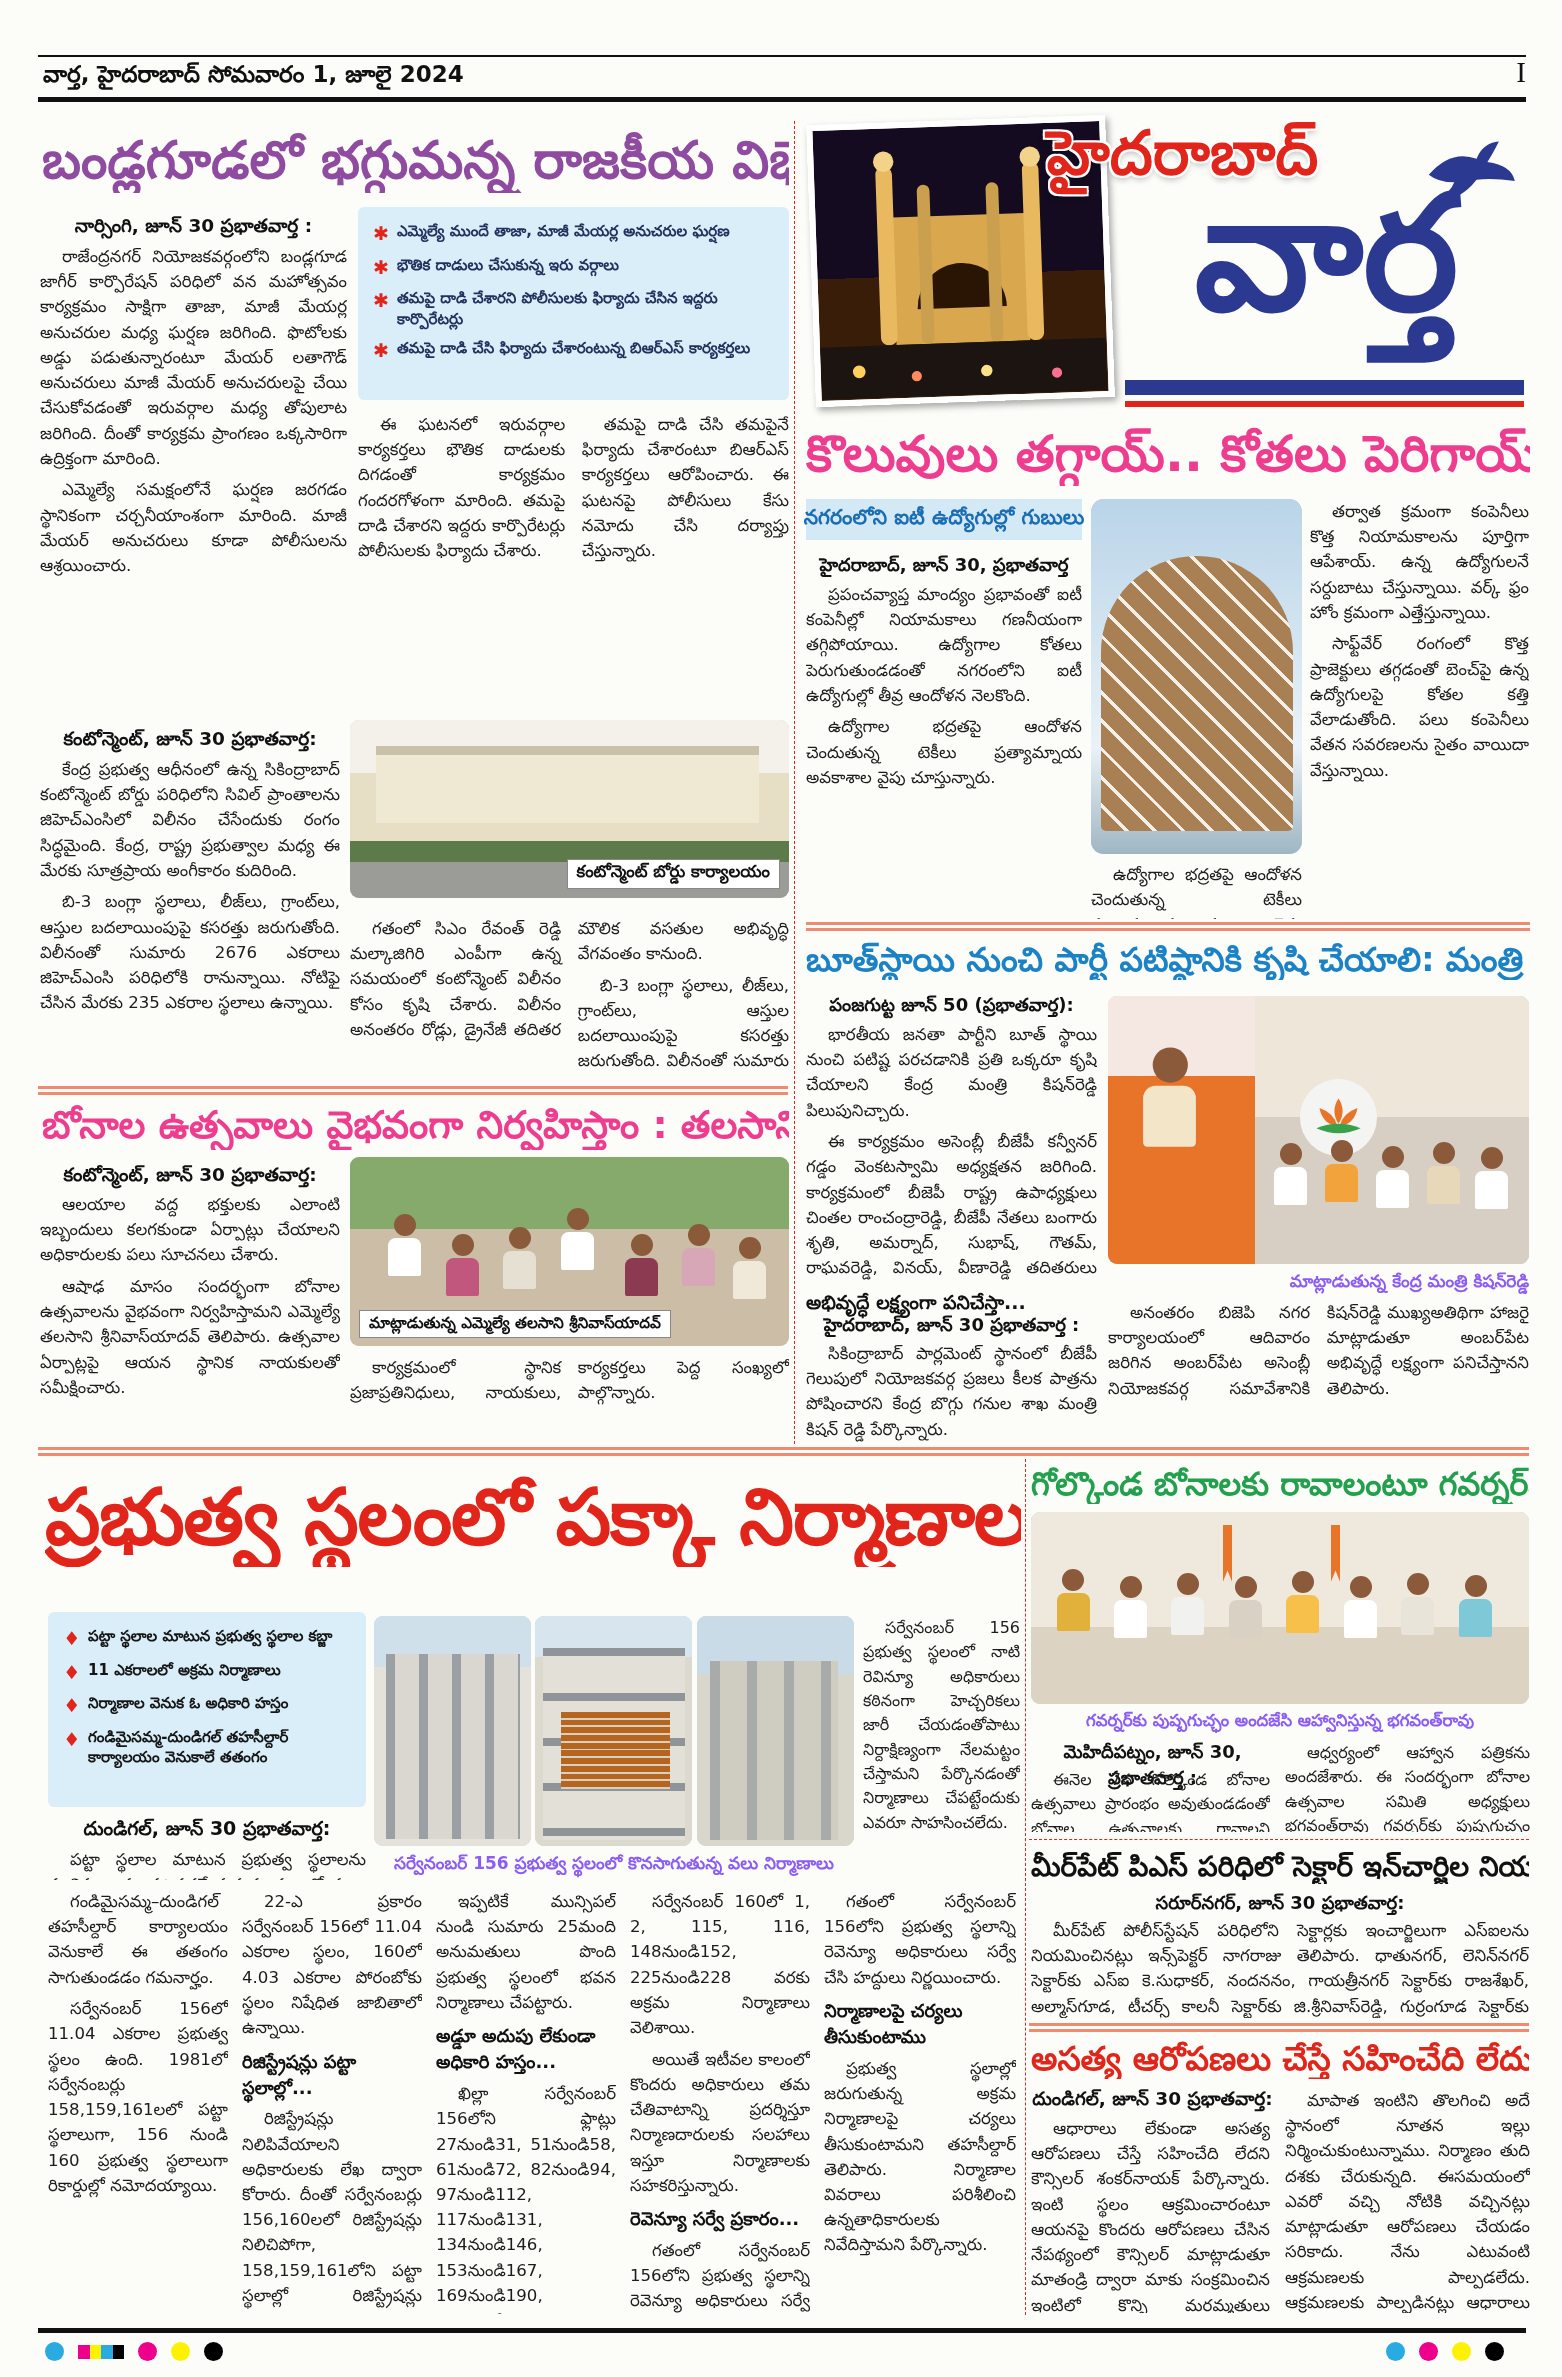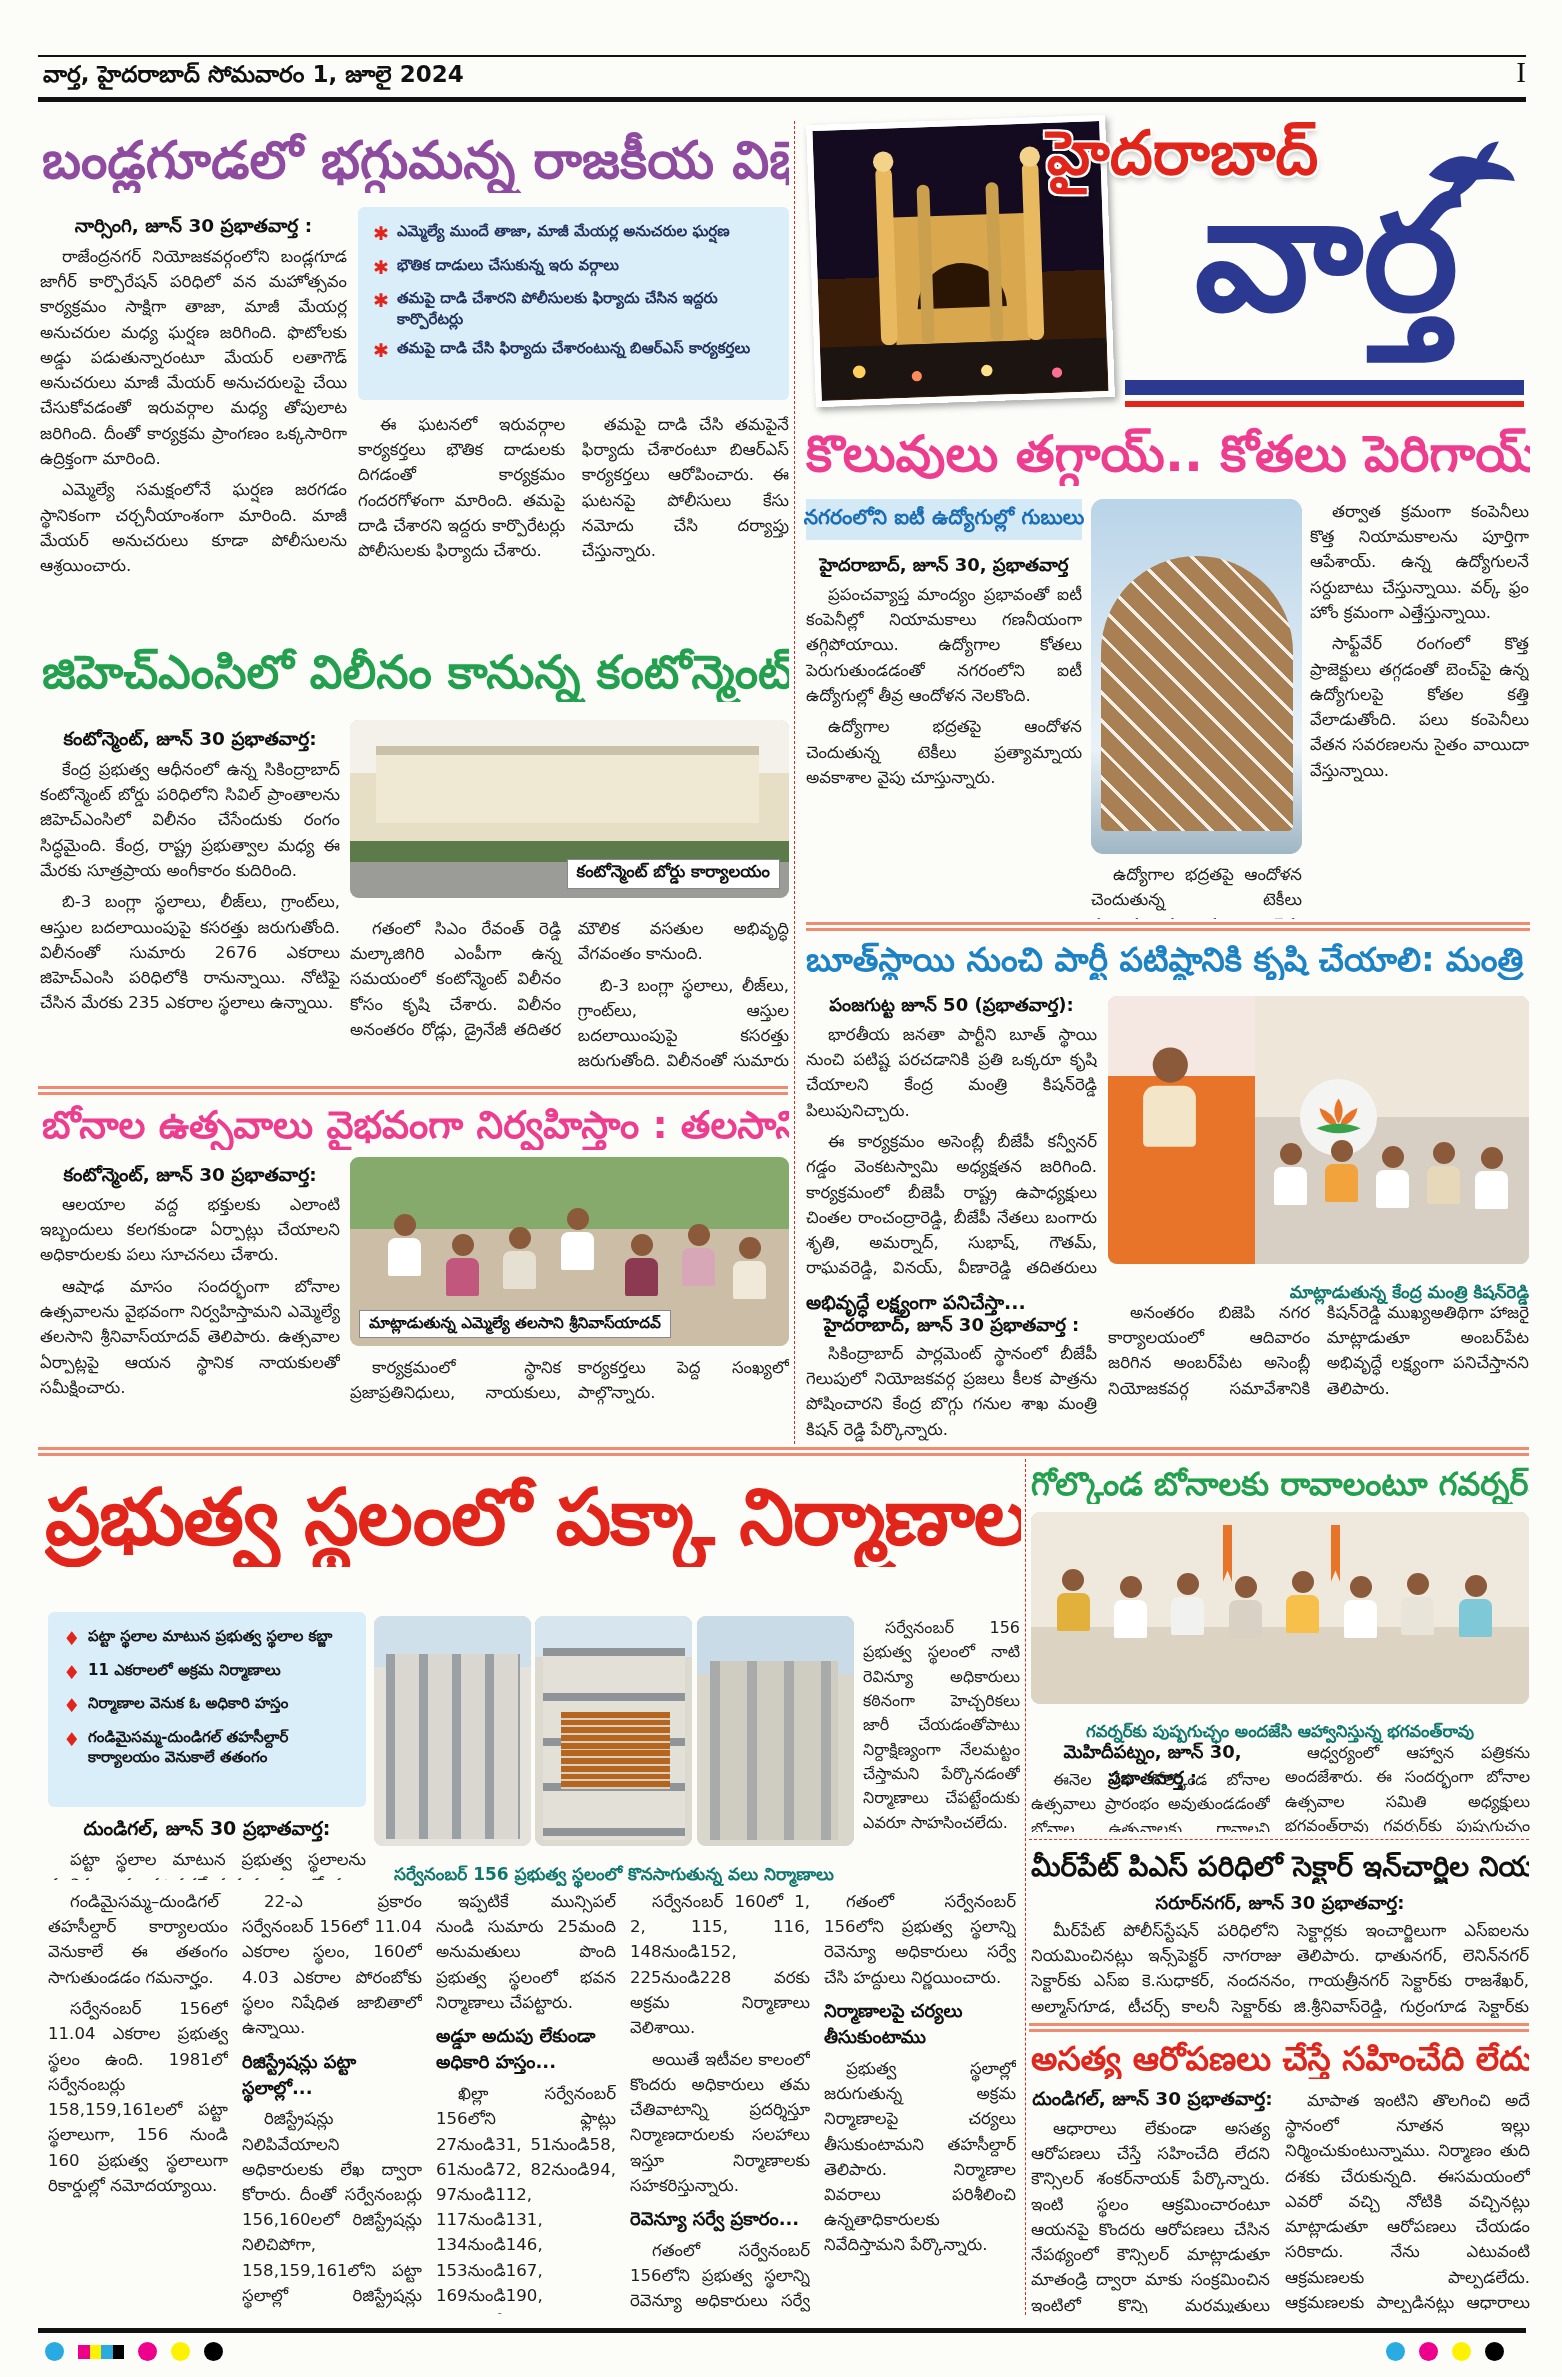--- a/index.html
+++ b/index.html
@@ -8,21 +8,21 @@
   .page { position:relative; width:1563px; height:2377px; background:#fcfcf9; overflow:hidden; margin:0 auto; }
   .abs { position:absolute; }
   .rule { background:#111; }
   .hl { font-weight:bold; text-align:center; white-space:nowrap; overflow:hidden; line-height:1.25; }
   .dateline { font-weight:bold; text-align:center; font-size:18.5px; color:#111; }
   .body-txt { font-size:16.6px; line-height:1.52; text-align:justify; color:#1c1c1c; overflow:hidden; }
   .body-txt p { margin-bottom:6.4px; text-indent:22px; }
   .subhead-inline { font-weight:bold; font-size:18px; color:#111; margin:3.8px 0; }
   .photo { border-radius:9px; overflow:hidden; position:absolute; background:#ccc; }
   .caption-strip { position:absolute; background:#fff; border:1.3px solid #888; font-weight:bold; font-size:16.6px; color:#111; padding:2.6px 9px; white-space:nowrap; }
-  .caption-below { position:absolute; font-weight:bold; font-size:17px; color:#0f766e; text-align:center;margin-top:11px; }
+  .caption-below { position:absolute; font-weight:bold; font-size:17px; color:#8b5cf6; text-align:center; }
   .sep-salmon { position:absolute; height:9px; border-top:3.2px solid #f08a70; border-bottom:3.2px solid #f08a70; }
   .vdash { position:absolute; width:0; border-left:1.9px dashed #e1251b; }
   .hdash { position:absolute; height:0; border-top:1.9px dashed #e1251b; }
   .bullet-box { position:absolute; background:#d9eef9; border-radius:6.4px; padding:14px 15.3px; }
   .bullet-row { display:flex; align-items:flex-start; margin-bottom:9px; }
   .bullet-glyph { color:#e1251b; font-size:19px; margin-right:7.7px; line-height:1.3; }
   .bullet-text { font-size:15px; font-weight:600; color:#23315e; line-height:1.35; }
   .bullet-box.f-box .bullet-text { color:#151515; font-weight:bold; }
   .cols2 { column-count:2; column-gap:16.6px; }
   .person { position:absolute; }
@@ -66,21 +66,20 @@
     <div class="bullet-row">
         <span class="bullet-glyph">✱</span>
         <span class="bullet-text">తమపై దాడి చేసి ఫిర్యాదు చేశారంటున్న బిఆర్ఎస్ కార్యకర్తలు</span>
       </div>
   </div>
   <div class="abs body-txt cols2" style="left:358px;top:412px;width:431px;height:215px;">
     <p>ఈ ఘటనలో ఇరువర్గాల కార్యకర్తలు భౌతిక దాడులకు దిగడంతో కార్యక్రమం గందరగోళంగా మారింది. తమపై దాడి చేశారని ఇద్దరు కార్పొరేటర్లు పోలీసులకు ఫిర్యాదు చేశారు.</p>
     <p>తమపై దాడి చేసి తమపైనే ఫిర్యాదు చేశారంటూ బిఆర్ఎస్ కార్యకర్తలు ఆరోపించారు. ఈ ఘటనపై పోలీసులు కేసు నమోదు చేసి దర్యాప్తు చేస్తున్నారు.</p>
   </div>
 
-  <div class="abs hl" style="left:42px;top:644px;width:747px;font-size:46px;color:#23a04d;">జిహెచ్ఎంసిలో విలీనం కానున్న కంటోన్మెంట్</div>
   <div class="abs dateline" style="left:40px;top:728px;width:300px;">కంటోన్మెంట్, జూన్ 30 ప్రభాతవార్త:</div>
   <div class="abs body-txt" style="left:40px;top:757px;width:300px;height:322px;">
     <p>కేంద్ర ప్రభుత్వ ఆధీనంలో ఉన్న సికింద్రాబాద్ కంటోన్మెంట్ బోర్డు పరిధిలోని సివిల్ ప్రాంతాలను జిహెచ్ఎంసిలో విలీనం చేసేందుకు రంగం సిద్ధమైంది. కేంద్ర, రాష్ట్ర ప్రభుత్వాల మధ్య ఈ మేరకు సూత్రప్రాయ అంగీకారం కుదిరింది.</p>
     <p>బి-3 బంగ్లా స్థలాలు, లీజ్‌లు, గ్రాంట్‌లు, ఆస్తుల బదలాయింపుపై కసరత్తు జరుగుతోంది. విలీనంతో సుమారు 2676 ఎకరాలు జిహెచ్ఎంసి పరిధిలోకి రానున్నాయి. నోటిఫై చేసిన మేరకు 235 ఎకరాల స్థలాలు ఉన్నాయి.</p>
   </div>
   <div class="photo" style="left:350px;top:720px;width:439px;height:178px;">
     <div style="position:absolute;inset:0;background:linear-gradient(#f3f1ea 0 30%, #e6dfc6 30% 68%, #5c7a4a 68% 80%, #9b9b97 80% 100%);"></div>
     <div style="position:absolute;left:25.5px;top:25.5px;width:383px;height:77px;background:#efe8d2;border-top:9px solid #c9c2a8;"></div>
     <div class="caption-strip" style="right:9px;bottom:9px;">కంటోన్మెంట్ బోర్డు కార్యాలయం</div>
   </div>

